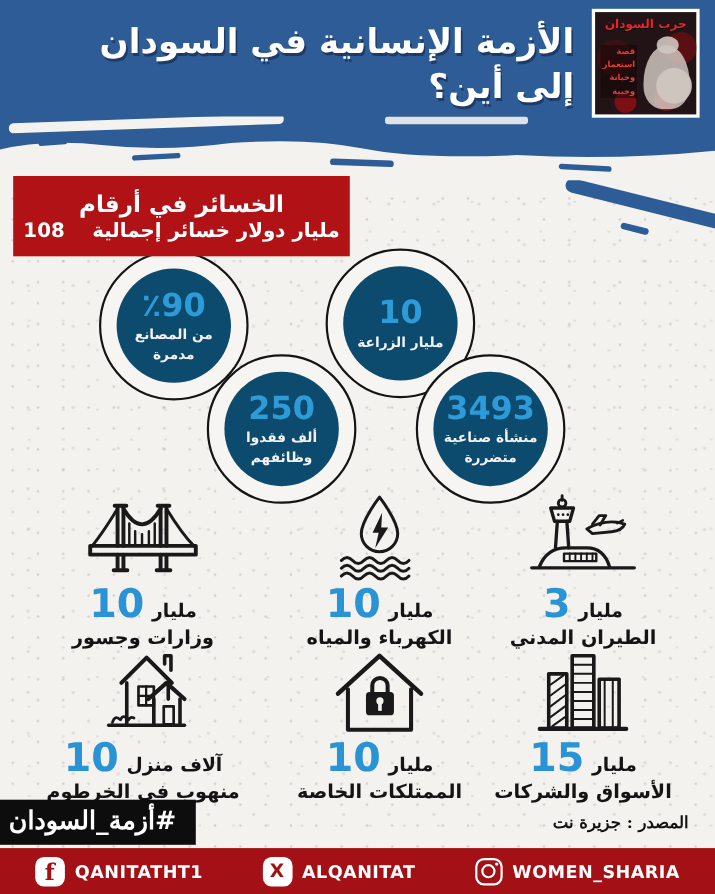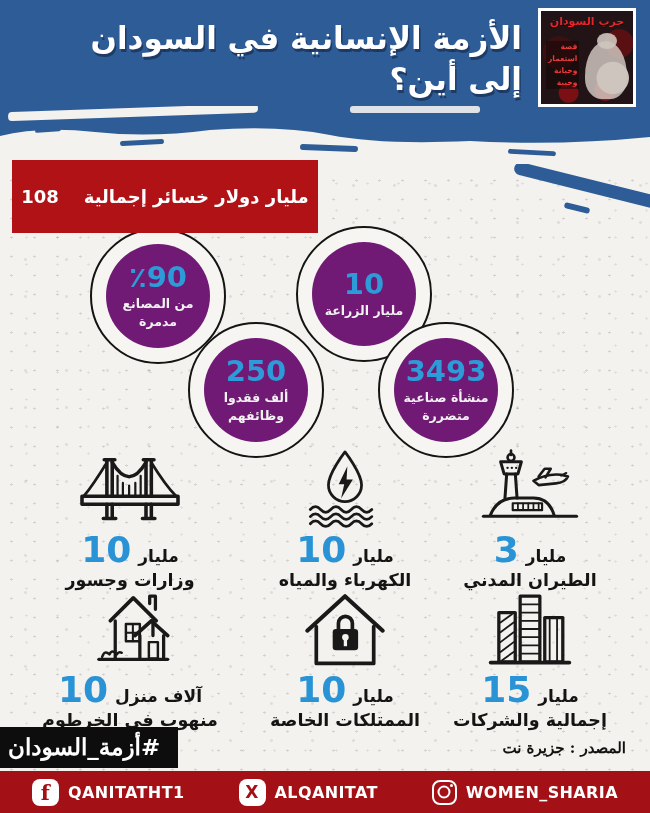--- a/index.html
+++ b/index.html
@@ -43,21 +43,21 @@
   .cover-sub span{display:block;background:rgba(20,8,8,.55);padding:0 2px;}
   
   .banner{position:absolute;left:12px;top:160px;width:306px;height:73px;background:#b01216;z-index:4;
     display:flex;flex-direction:column;align-items:center;justify-content:center;color:#fff;}
   .banner-l1{direction:rtl;font-weight:bold;font-size:21px;line-height:1.25;}
   .banner-l2{direction:ltr;display:flex;align-items:baseline;gap:25px;font-weight:bold;font-size:18px;}
   
   .ring{position:absolute;width:136px;height:136px;border:2.5px solid #141414;border-radius:50%;
     background:#f6f5f2;z-index:1;box-sizing:border-box;}
   .disc{position:absolute;left:50%;top:50%;transform:translate(-50%,-50%);width:104px;height:104px;
-    background:#701a75;border-radius:50%;display:flex;flex-direction:column;align-items:center;
+    background:#0c4a6e;border-radius:50%;display:flex;flex-direction:column;align-items:center;
     justify-content:center;text-align:center;}
   .cval{direction:ltr;color:#2d9bd8;font-weight:bold;font-size:29px;line-height:1.05;}
   .clabel{direction:rtl;color:#f2f2f2;font-weight:bold;font-size:12.5px;line-height:1.4;width:86px;margin-top:3px;}
   .ring.c1{left:90px;top:228px;}
   .ring.c2{left:296px;top:226px;}
   .ring.c3{left:474px;top:226px;}
   .ring.c4{left:188px;top:322px;z-index:2;}
   .ring.c5{left:378px;top:322px;z-index:2;}
   
   .cell{position:absolute;width:200px;text-align:center;z-index:1;}
@@ -118,20 +118,21 @@
       <div class="cover-sub">
         <span>قصة</span>
         <span>استعمار</span>
         <span>وخيانة</span>
         <span>وخيبة</span>
       </div>
     </div>
   </div>
 
   <div class="banner">
+    <div class="banner-l1">الخسائر في أرقام</div>
     <div class="banner-l2">
       <span>108</span>
       <span dir="rtl">مليار دولار خسائر إجمالية</span>
     </div>
   </div>
 
   <div class="ring c1">
     <div class="disc">
       <div class="cval">٪90</div>
       <div class="clabel">من المصانع مدمرة</div>
@@ -267,21 +268,21 @@
         <path d="M50 20h20 M50 30h20 M50 40h20 M50 50h20 M50 60h20 M50 70h20 M50 80h20" stroke-width="2.2"></path>
         <rect x="78" y="36" width="22" height="54" stroke-width="4"></rect>
         <path d="M84 36v54 M93 36v54" stroke-width="2.2"></path>
         <path d="M12 91 H108" stroke-width="4.5"></path>
       </svg>
     </div>
     <div class="statline">
       <span class="num">15</span>
       <span class="unit">مليار</span>
     </div>
-    <div class="stat-label">إجمالية والشركات</div>
+    <div class="stat-label">الأسواق والشركات</div>
   </div>
 
   <div class="hashtag">#أزمة_السودان</div>
   <div class="source">المصدر : جزيرة نت</div>
 
   <div class="socialbar">
     <div class="social-item">
       <span class="sq fb">f</span>
       <span>QANITATHT1</span>
     </div>

